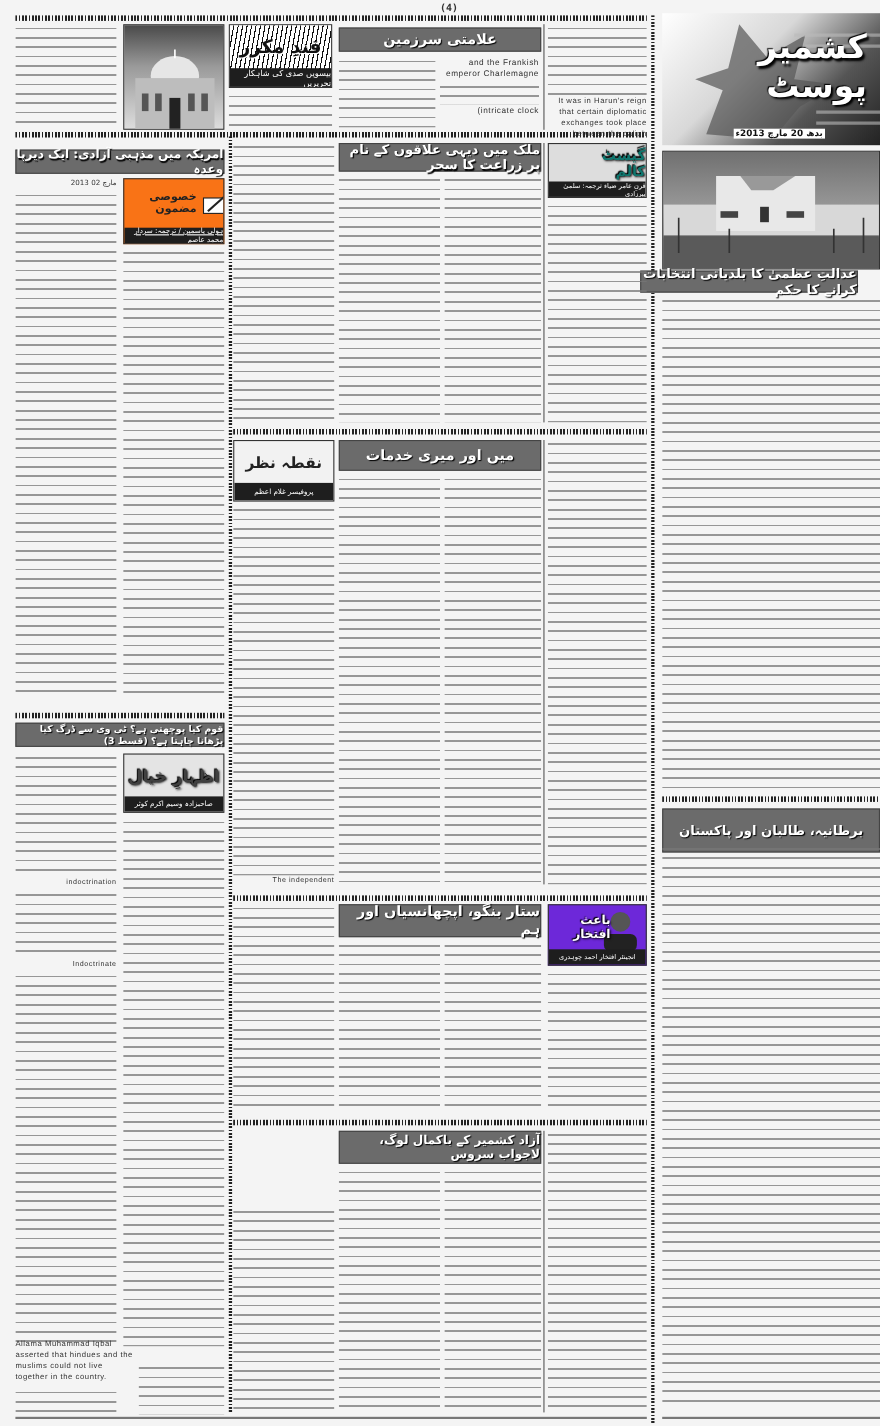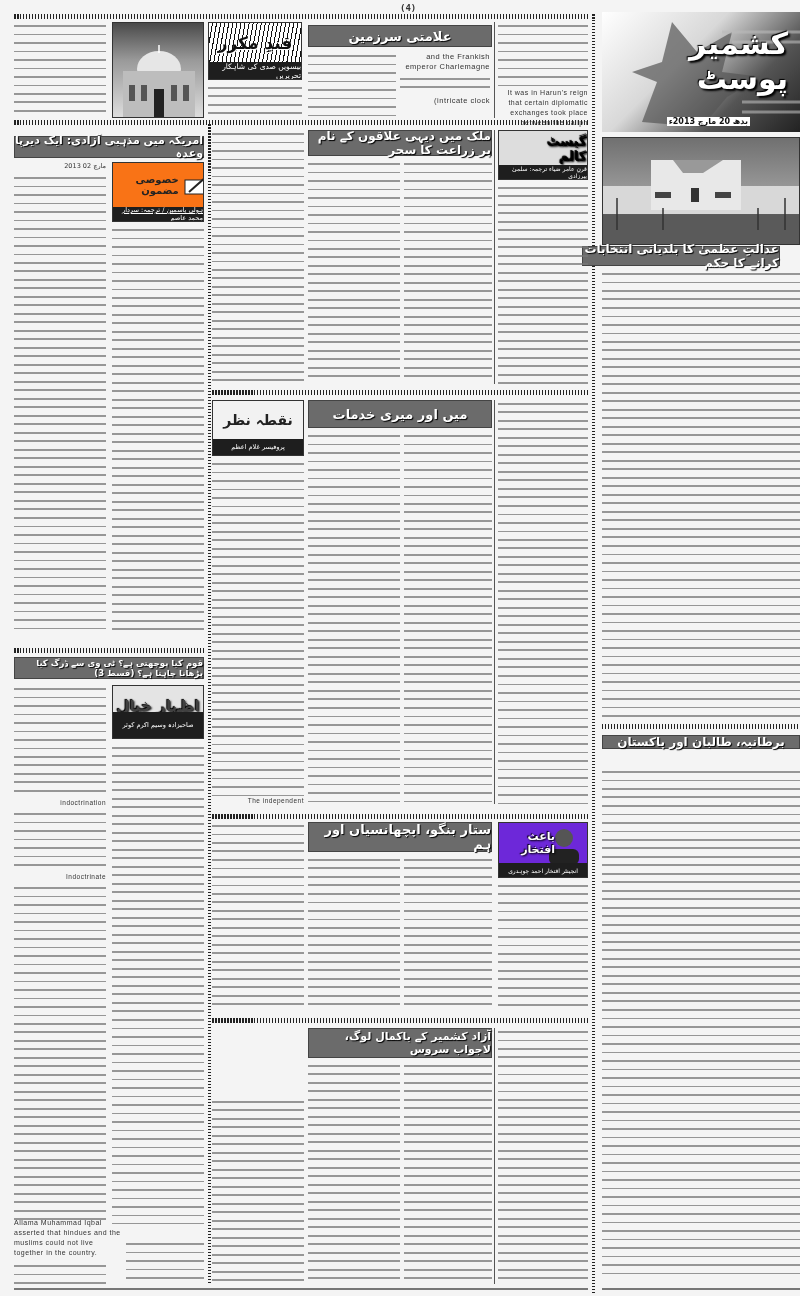--- a/index.html
+++ b/index.html
@@ -109,21 +109,21 @@
           <line x1="182" y1="60" x2="182" y2="92"></line>
         </g>
     </svg>
   </div>
   <div class="headline" style="left:568px; top:246px; width:198px; height:20px; font-size:12px;">عدالتِ عظمیٰ کا بلدیاتی انتخابات کرانے کا حکم</div>
   <div class="text" style="left:588px; top:270px; width:198px; height:450px;">
       <div class="lines"></div>
     </div>
 
   <div class="rule" style="left:588px; top:724px; width:198px;"></div>
-  <div class="headline" style="left:588px; top:735px; width:198px; height:14px; font-size:12px;">برطانیہ، طالبان اور پاکستان</div>
+  <div class="headline" style="left:588px; top:735px; width:198px; height:40px; font-size:12px;">برطانیہ، طالبان اور پاکستان</div>
   <div class="text" style="left:588px; top:768px; width:198px; height:512px;">
       <div class="lines"></div>
     </div>
 
   <div class="headline" style="left:0; top:136px; width:190px; height:22px; font-size:11px;">امریکہ میں مذہبی آزادی: ایک دیرپا وعدہ</div>
   <div class="colbox" style="left:98px; top:162px; width:92px; height:60px; background:#f97316;">
     <div class="logo" style="height:44px; font-size:10px;">
       <svg width="26" height="22" style="margin-left:4px;">
         <rect x="2" y="6" width="20" height="14" fill="#fff" stroke="#222"></rect>
         <line x1="6" y1="18" x2="24" y2="2" stroke="#222" stroke-width="2"></line>
@@ -139,21 +139,21 @@
   <div class="text" style="left:98px; top:226px; width:92px; height:408px;">
       <div class="lines"></div>
     </div>
 
   <div class="vrule" style="left:194px; top:124px; height:1160px;"></div>
 
   <div class="rule" style="left:0; top:648px; width:190px;"></div>
   <div class="headline" style="left:0; top:657px; width:190px; height:22px; font-size:8.5px;">قوم کیا پوچھتی ہے؟ ٹی وی سے ڈرگ کیا پڑھانا چاہتا ہے؟ (قسط 3)</div>
   <div class="colbox" style="left:98px; top:685px; width:92px; height:54px; background:#e4e4e4;">
     <div class="logo" style="height:40px; font-size:15px; color:#404040; text-shadow:1px 1px 2px #000,-1px -1px 1px #000;">اظہارِ خیال</div>
-    <div class="byline" style="height:26px; font-size:6.5px;">صاحبزادہ وسیم اکرم کوثر</div>
+    <div class="byline" style="height:14px; font-size:6.5px;">صاحبزادہ وسیم اکرم کوثر</div>
   </div>
   <div class="text" style="left:0; top:685px; width:92px; height:110px;">
       <div class="lines"></div>
     </div>
   <div class="eng" style="left:0; top:798px; width:92px; font-size:6.5px;">indoctrination</div>
   <div class="text" style="left:0; top:810px; width:92px; height:60px;">
       <div class="lines"></div>
     </div>
   <div class="eng" style="left:0; top:872px; width:92px; font-size:6.5px;">Indoctrinate</div>
   <div class="text" style="left:0; top:884px; width:92px; height:340px;">
@@ -166,21 +166,21 @@
   <div class="text" style="left:0; top:1262px; width:92px; height:24px;">
       <div class="lines"></div>
     </div>
   <div class="text" style="left:112px; top:1240px; width:78px; height:46px;">
       <div class="lines"></div>
     </div>
   <div class="abs" style="left:0; top:1288px; width:574px; height:2px; background:#777;"></div>
 
   <div class="headline" style="left:294px; top:130px; width:184px; height:26px; font-size:12px;">ملک میں دیہی علاقوں کے نام پر زراعت کا سحر</div>
   <div class="colbox" style="left:484px; top:130px; width:90px; height:50px; background:#ddd;">
-    <div class="logo" style="height:36px; font-size:13px; color:#000000; text-shadow:1px 1px 2px #000,-1px -1px 1px #000;margin-left:36px;">گیسٹ کالم</div>
+    <div class="logo" style="height:36px; font-size:13px; color:#0f766e; text-shadow:1px 1px 2px #000,-1px -1px 1px #000;margin-left:36px;">گیسٹ کالم</div>
     <div class="byline" style="height:14px; font-size:6px;">قرنِ عامر ضیاء   ترجمہ: سلمیٰ پیرزادی</div>
   </div>
   <div class="text" style="left:484px; top:184px; width:90px; height:200px;">
       <div class="lines"></div>
     </div>
   <div class="text" style="left:390px; top:160px; width:88px; height:224px;">
       <div class="lines"></div>
     </div>
   <div class="text" style="left:294px; top:160px; width:92px; height:224px;">
       <div class="lines"></div>

